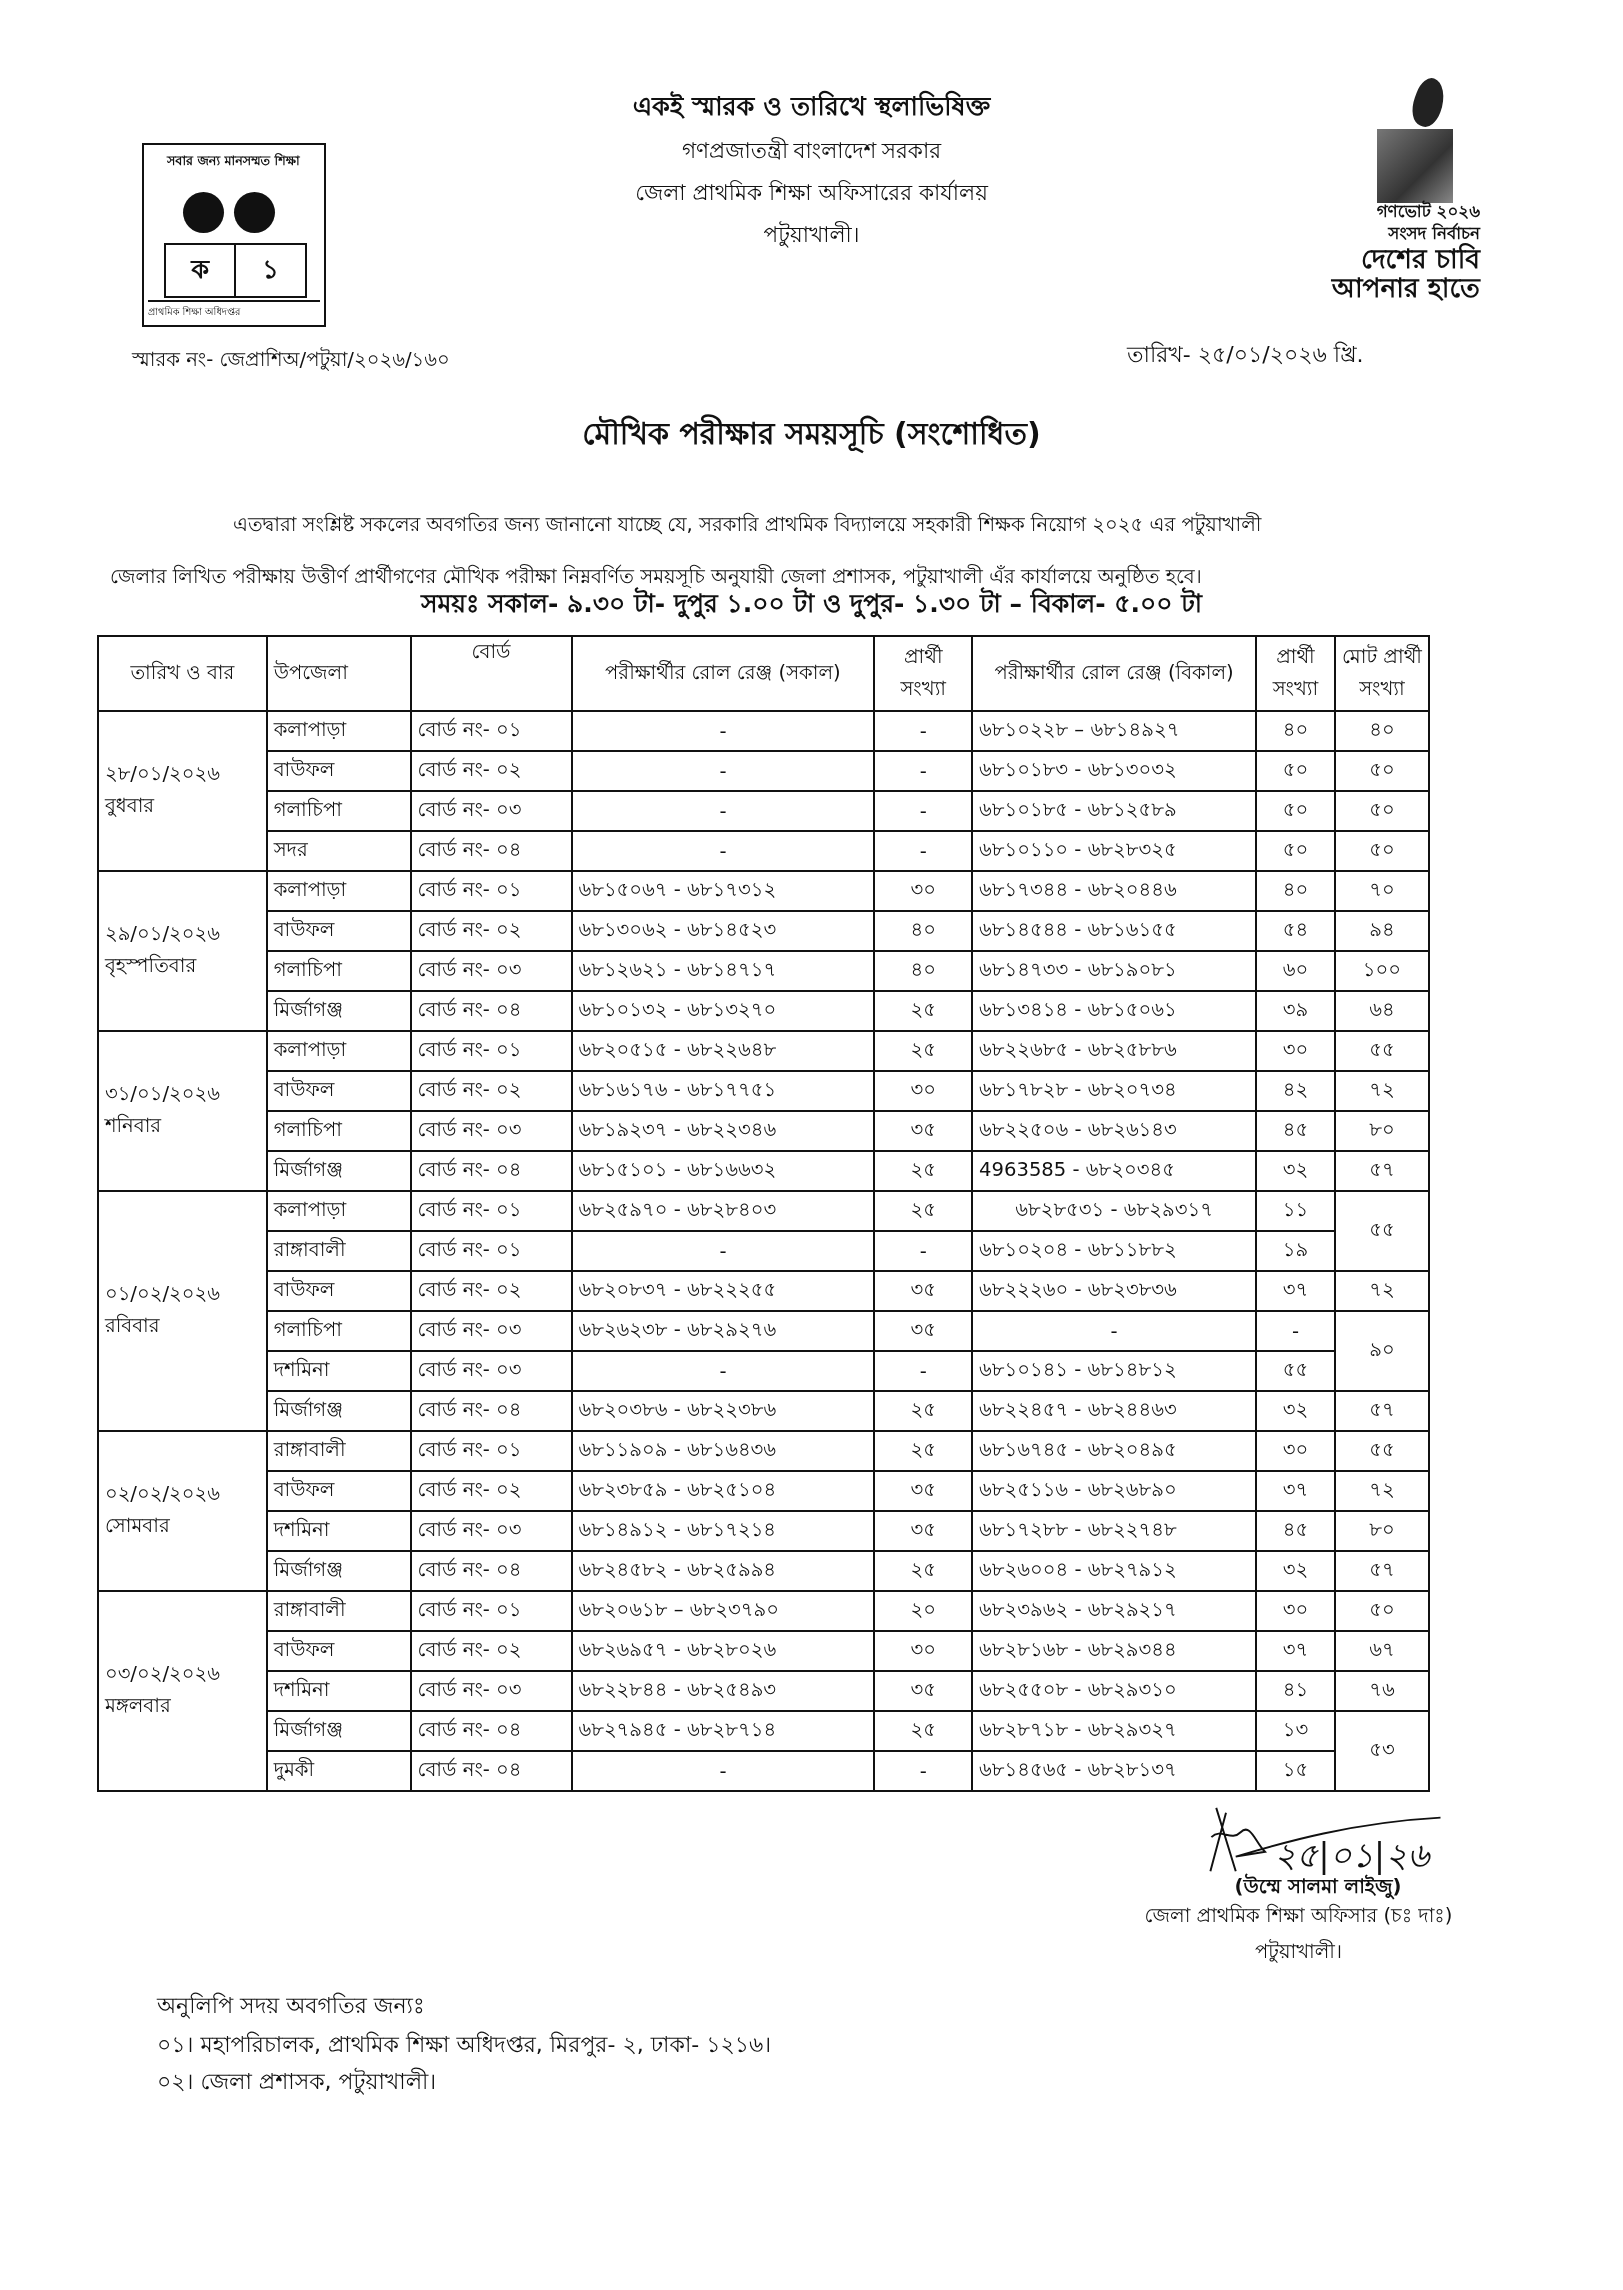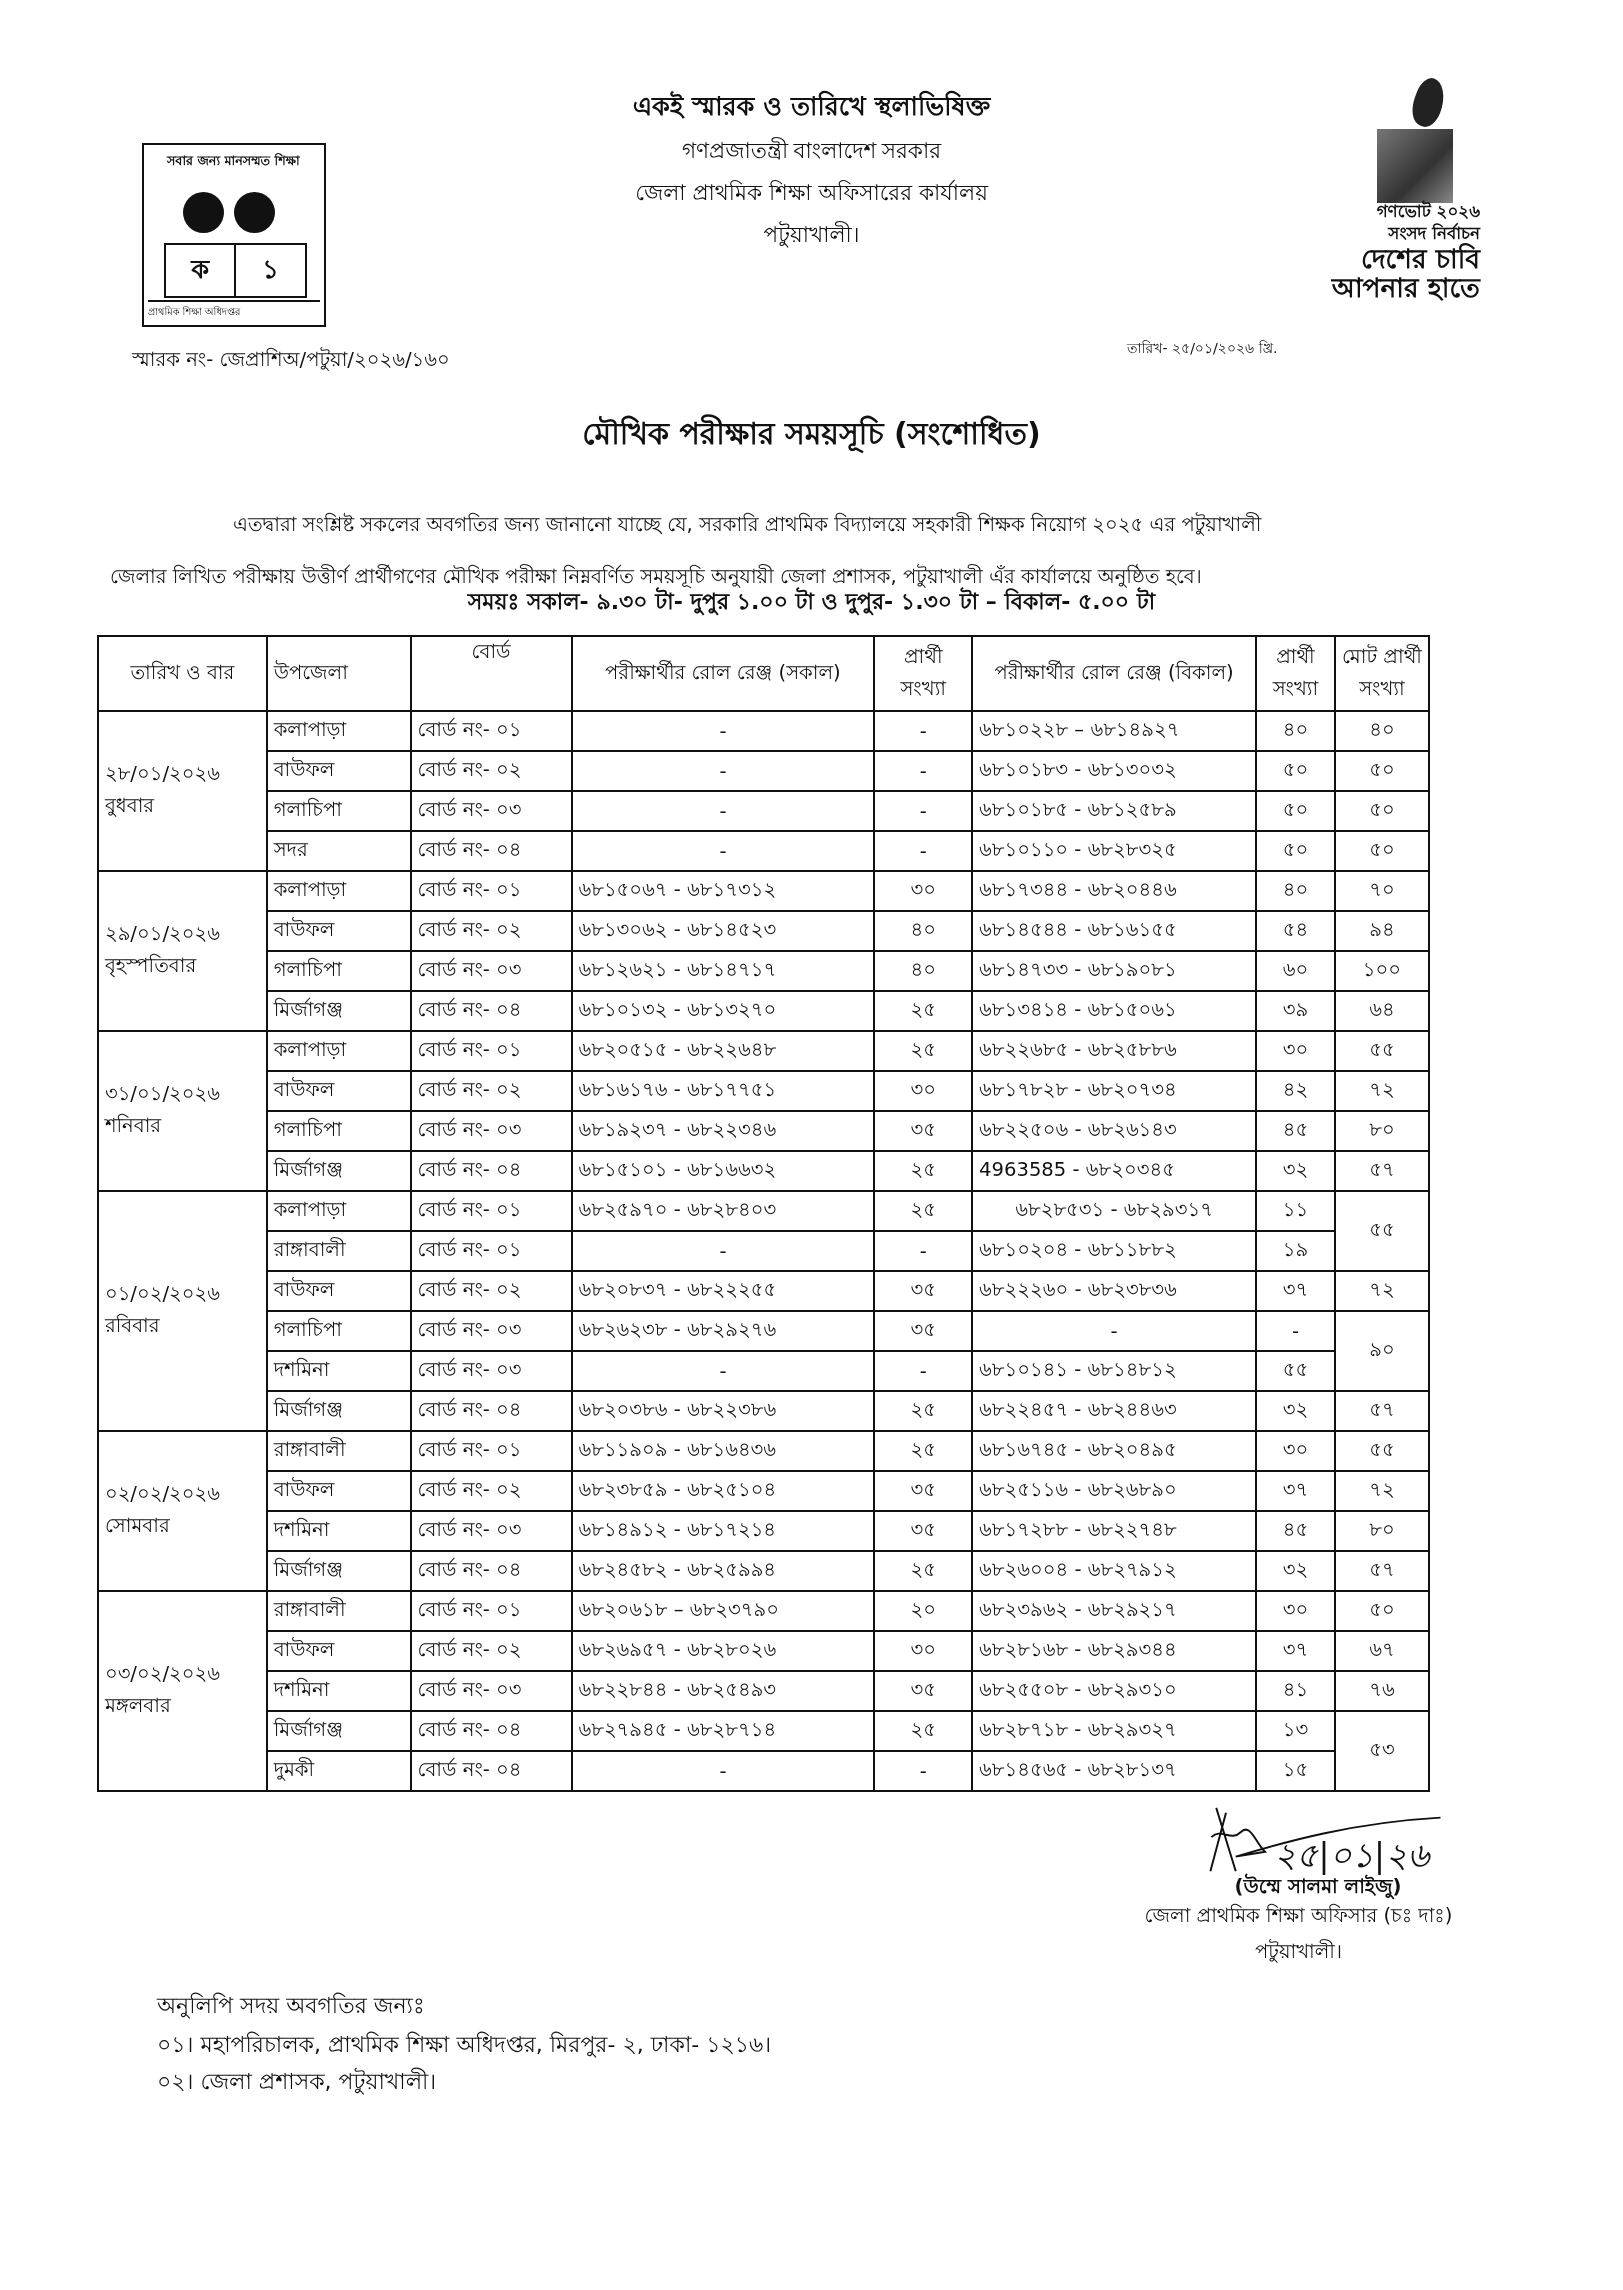--- a/index.html
+++ b/index.html
@@ -15,21 +15,21 @@
   .kid { position:absolute; width:41px; height:41px; border-radius:50%; background:#111; }
   .book { position:absolute; top:106px; width:69px; height:51px; border:2px solid #111; background:#fff; font-size:25.5px; font-weight:bold; text-align:center; line-height:49px; }
   .ballot { left:1367px; top:78px; width:108px; height:127px; }
   .ballot .box { position:absolute; left:9.8px; top:51px; width:76px; height:74px; background:linear-gradient(135deg,#777,#333 60%,#888); }
   .ballot .hand { position:absolute; left:47px; top:0px; width:29px; height:49px; border-radius:40% 60% 40% 50%; background:#222; transform:rotate(20deg); }
   .elec { left:1323px; top:201px; width:157px; text-align:right; }
   .elec .s { font-size:16.7px; line-height:21.6px; font-weight:bold; }
   .elec .b { font-size:26.5px; line-height:29px; font-weight:900; }
   .title { left:0; right:0; top:410px; font-size:30px; font-weight:bold; }
   .para { left:157px; right:127px; font-size:19.6px;margin-top:28px; }
-  .time { left:0; right:0; top:584px; font-size:22px; font-weight:bold; }
+  .time { left:0; right:0; top:584px; font-size:25px; font-weight:bold; }
   table.sched { position:absolute; left:97px; top:635px; border-collapse:collapse; width:1333px; font-size:19.6px; }
   table.sched td, table.sched th { border:2px solid #111; padding:0 5.9px; height:38px; font-weight:normal; }
   table.sched th { height:73px; font-size:19.6px; }
   td.c, th.c { text-align:center; }
   td.l { text-align:left; }
   .sig { left:1196px; top:1803px; width:245px; height:78px; }
   .sig svg { width:255px; height:78px; }
   .sig-name { left:1127px; top:1872px; width:382px; font-size:19.6px; font-weight:bold; }
   .sig-title { left:1068px; top:1901px; width:461px; font-size:19.6px; }
   .sig-place { left:1068px; top:1937px; width:461px; font-size:19.6px; }
@@ -57,21 +57,21 @@
   <div class="box"></div>
 </div>
 <div class="abs elec">
   <div class="s">গণভোট ২০২৬</div>
   <div class="s">সংসদ নির্বাচন</div>
   <div class="b">দেশের চাবি</div>
   <div class="b">আপনার হাতে</div>
 </div>
 
 <div class="abs" style="left:132px;top:345px;font-size:19.6px;">স্মারক নং- জেপ্রাশিঅ/পটুয়া/২০২৬/১৬০</div>
-<div class="abs" style="left:1127px;top:337px;font-size:14px;">তারিখ- ২৫/০১/২০২৬ খ্রি.</div>
+<div class="abs" style="left:1127px;top:337px;font-size:22px;">তারিখ- ২৫/০১/২০২৬ খ্রি.</div>
 
 <div class="abs center title">মৌখিক পরীক্ষার সময়সূচি (সংশোধিত)</div>
 <div class="abs para" style="top:482px;left:233px;">এতদ্বারা সংশ্লিষ্ট সকলের অবগতির জন্য জানানো যাচ্ছে যে, সরকারি প্রাথমিক বিদ্যালয়ে সহকারী শিক্ষক নিয়োগ ২০২৫ এর পটুয়াখালী</div>
 <div class="abs para" style="top:534px;left:110px;">জেলার লিখিত পরীক্ষায় উত্তীর্ণ প্রার্থীগণের মৌখিক পরীক্ষা নিম্নবর্ণিত সময়সূচি অনুযায়ী জেলা প্রশাসক, পটুয়াখালী এঁর কার্যালয়ে অনুষ্ঠিত হবে।</div>
 <div class="abs center time">সময়ঃ সকাল- ৯.৩০ টা- দুপুর ১.০০ টা ও দুপুর- ১.৩০ টা – বিকাল- ৫.০০ টা</div>
 
 <table class="sched">
   <colgroup>
     <col style="width:171px">
       <col style="width:147px">

